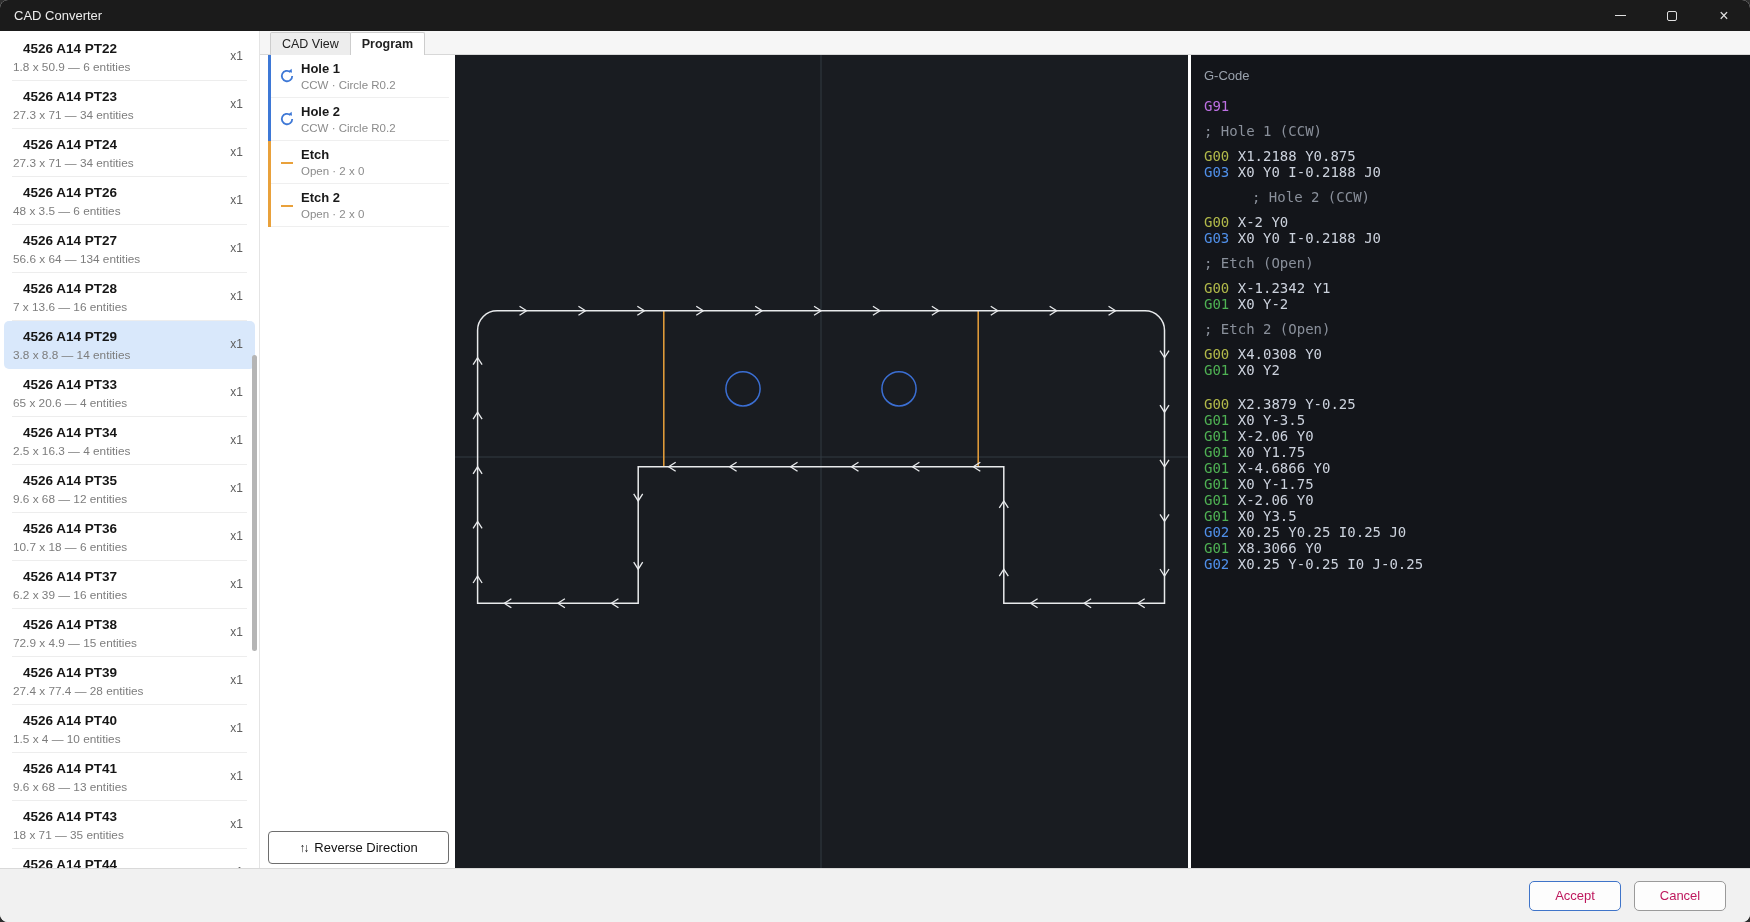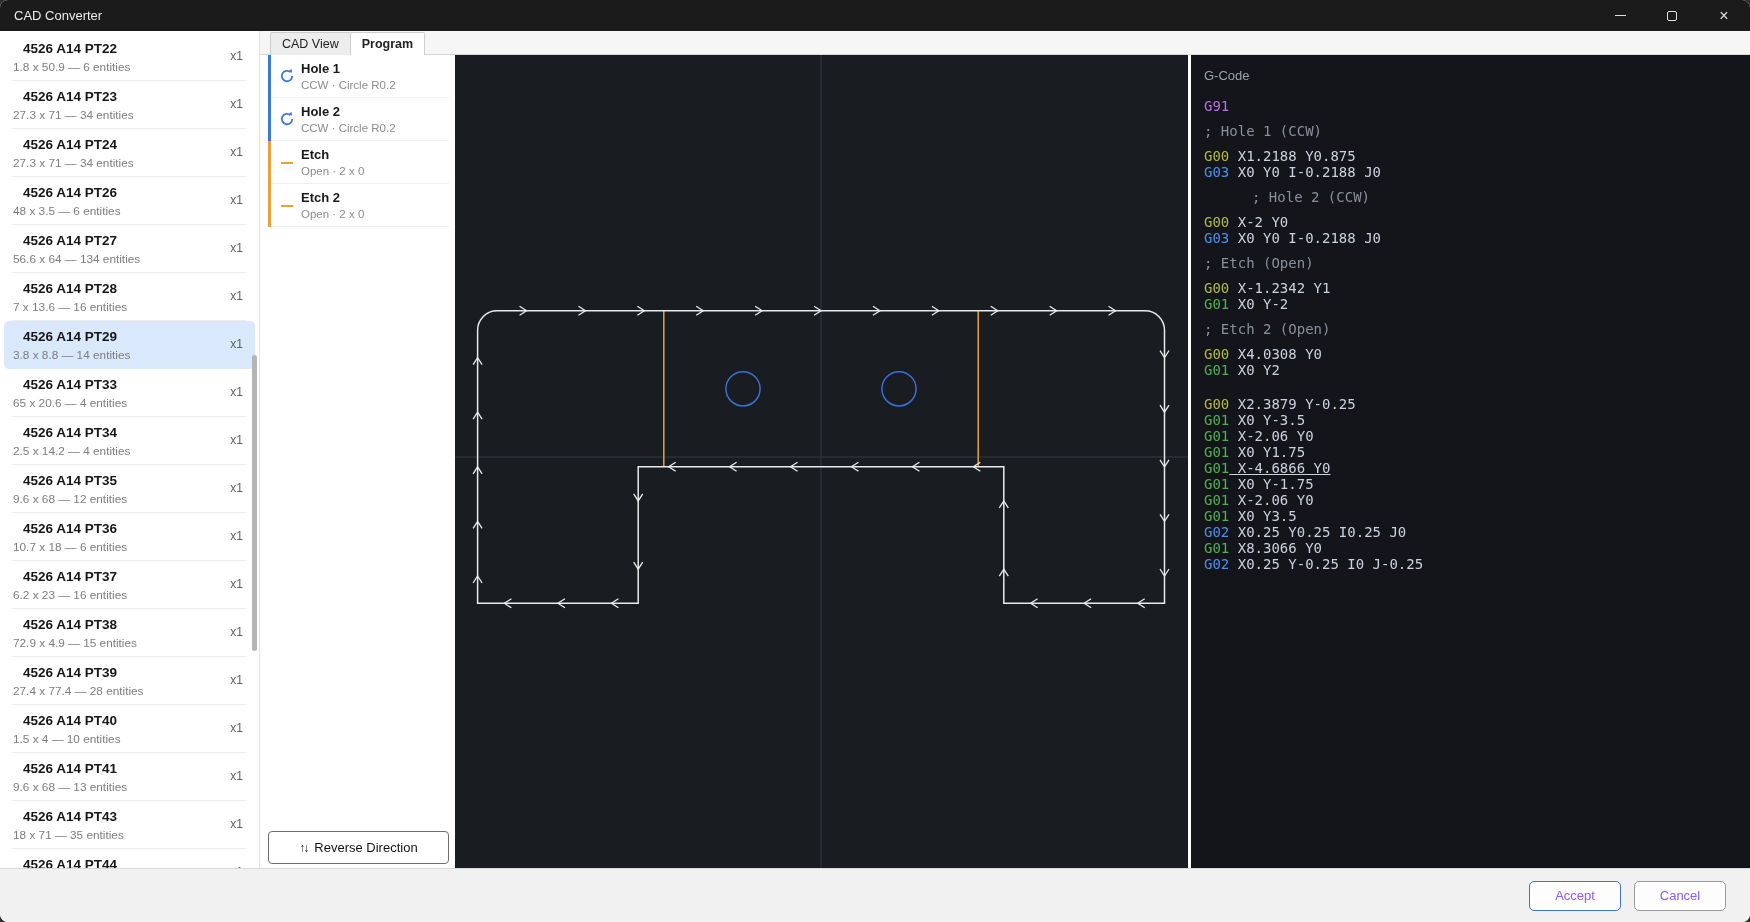--- a/index.html
+++ b/index.html
@@ -52,21 +52,21 @@
   #canvas svg{display:block;width:733px;height:813px;}
 
   
   #gcode{flex:1;background:#13151a;overflow:hidden;padding:13px 0 0 13px;}
   #gcode .hdr{font-size:13px;color:#9aa2ad;margin-bottom:15px;}
   .gl{font-family:"DejaVu Sans Mono","Liberation Mono",monospace;font-size:14px;line-height:16px;white-space:pre;}
   .gl.blank{height:9px;}
 
   
   #footer{flex:0 0 54px;background:#f1f1f1;border-top:1px solid #d9d9d9;display:flex;align-items:center;justify-content:flex-end;gap:13px;padding-right:24px;}
-  .fbtn{width:92px;height:30px;border-radius:5px;background:#fdfdfd;border:1px solid #9a9a9a;font-size:13px;font-family:inherit;color:#8b5cf6;cursor:pointer;}
+  .fbtn{width:92px;height:30px;border-radius:5px;background:#fdfdfd;border:1px solid #9a9a9a;font-size:13px;font-family:inherit;color:#be185d;cursor:pointer;}
   .fbtn.primary{border:1px solid #3f74c9;}
 </style>
 </head>
 <body>
 
 <div id="window">
 
   <div id="titlebar">
     <div class="title">CAD Converter</div>
     <div class="winbtn">
@@ -119,36 +119,36 @@
             <div class="p-detail">3.8 x 8.8 — 14 entities</div>
             <div class="p-qty">x1</div>
           </div>
           <div class="part">
             <div class="p-name">4526 A14 PT33</div>
             <div class="p-detail">65 x 20.6 — 4 entities</div>
             <div class="p-qty">x1</div>
           </div>
           <div class="part">
             <div class="p-name">4526 A14 PT34</div>
-            <div class="p-detail">2.5 x 14.2 — 4 entities</div>
+            <div class="p-detail">2.5 x 16.3 — 4 entities</div>
             <div class="p-qty">x1</div>
           </div>
           <div class="part">
             <div class="p-name">4526 A14 PT35</div>
             <div class="p-detail">9.6 x 68 — 12 entities</div>
             <div class="p-qty">x1</div>
           </div>
           <div class="part">
             <div class="p-name">4526 A14 PT36</div>
             <div class="p-detail">10.7 x 18 — 6 entities</div>
             <div class="p-qty">x1</div>
           </div>
           <div class="part">
             <div class="p-name">4526 A14 PT37</div>
-            <div class="p-detail">6.2 x 23 — 16 entities</div>
+            <div class="p-detail">6.2 x 39 — 16 entities</div>
             <div class="p-qty">x1</div>
           </div>
           <div class="part">
             <div class="p-name">4526 A14 PT38</div>
             <div class="p-detail">72.9 x 4.9 — 15 entities</div>
             <div class="p-qty">x1</div>
           </div>
           <div class="part">
             <div class="p-name">4526 A14 PT39</div>
             <div class="p-detail">27.4 x 77.4 — 28 entities</div>
@@ -301,21 +301,21 @@
               <div class="gl" style="color: rgb(138, 144, 155);">; Etch 2 (Open)</div>
               <div class="gl blank"></div>
               <div class="gl"><span style="color: rgb(178, 186, 74);">G00</span><span style="color: rgb(204, 210, 221);"> X4.0308 Y0</span></div>
               <div class="gl"><span style="color: rgb(79, 178, 84);">G01</span><span style="color: rgb(204, 210, 221);"> X0 Y2</span></div>
               <div class="gl blank"></div>
               <div class="gl blank"></div>
               <div class="gl"><span style="color: rgb(178, 186, 74);">G00</span><span style="color: rgb(204, 210, 221);"> X2.3879 Y-0.25</span></div>
               <div class="gl"><span style="color: rgb(79, 178, 84);">G01</span><span style="color: rgb(204, 210, 221);"> X0 Y-3.5</span></div>
               <div class="gl"><span style="color: rgb(79, 178, 84);">G01</span><span style="color: rgb(204, 210, 221);"> X-2.06 Y0</span></div>
               <div class="gl"><span style="color: rgb(79, 178, 84);">G01</span><span style="color: rgb(204, 210, 221);"> X0 Y1.75</span></div>
-              <div class="gl"><span style="color: rgb(79, 178, 84);">G01</span><span style="color: rgb(204, 210, 221); text-decoration: underline;"> X-4.6866 Y0</span></div>
+              <div class="gl"><span style="color: rgb(79, 178, 84);">G01</span><span style="color: rgb(204, 210, 221);"> X-4.6866 Y0</span></div>
               <div class="gl"><span style="color: rgb(79, 178, 84);">G01</span><span style="color: rgb(204, 210, 221);"> X0 Y-1.75</span></div>
               <div class="gl"><span style="color: rgb(79, 178, 84);">G01</span><span style="color: rgb(204, 210, 221);"> X-2.06 Y0</span></div>
               <div class="gl"><span style="color: rgb(79, 178, 84);">G01</span><span style="color: rgb(204, 210, 221);"> X0 Y3.5</span></div>
               <div class="gl"><span style="color: rgb(80, 144, 234);">G02</span><span style="color: rgb(204, 210, 221);"> X0.25 Y0.25 I0.25 J0</span></div>
               <div class="gl"><span style="color: rgb(79, 178, 84);">G01</span><span style="color: rgb(204, 210, 221);"> X8.3066 Y0</span></div>
               <div class="gl"><span style="color: rgb(80, 144, 234);">G02</span><span style="color: rgb(204, 210, 221);"> X0.25 Y-0.25 I0 J-0.25</span></div>
             </div>
         </div>
 
       </div>

